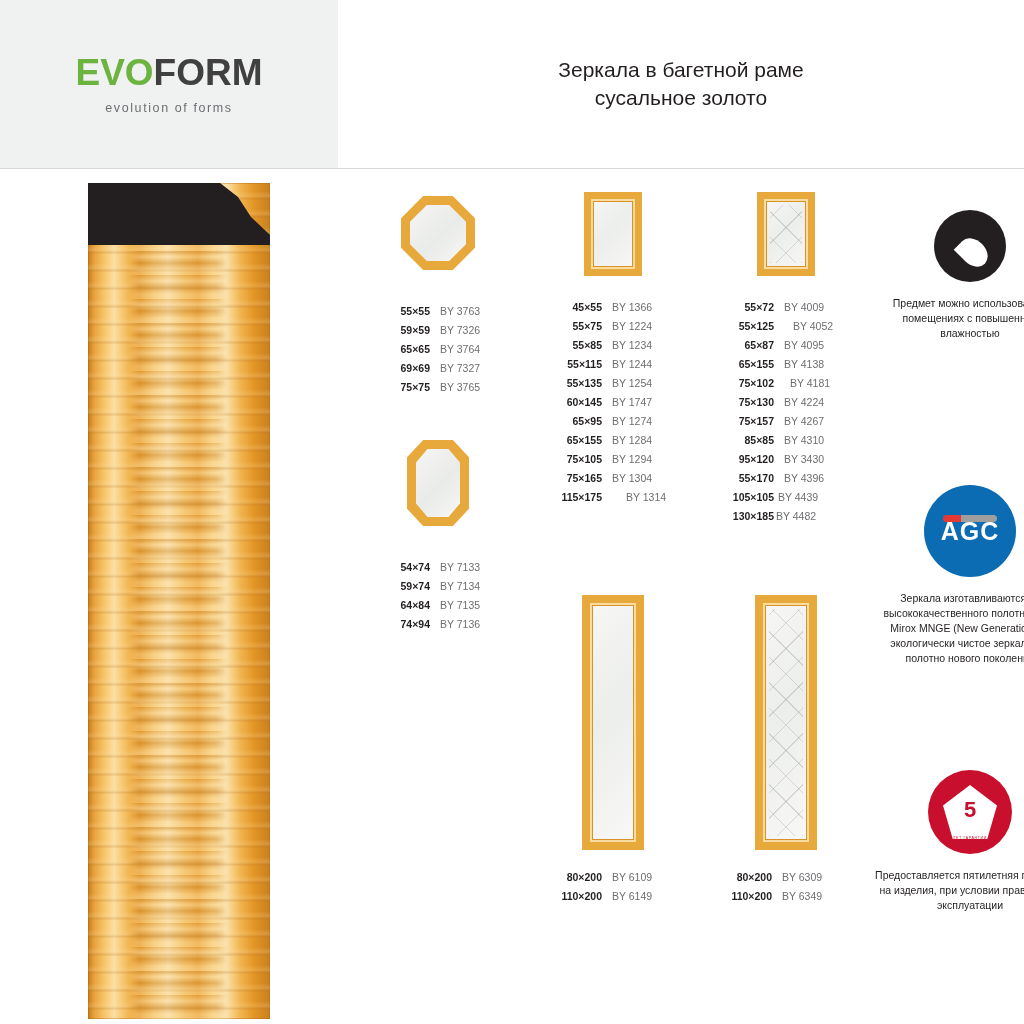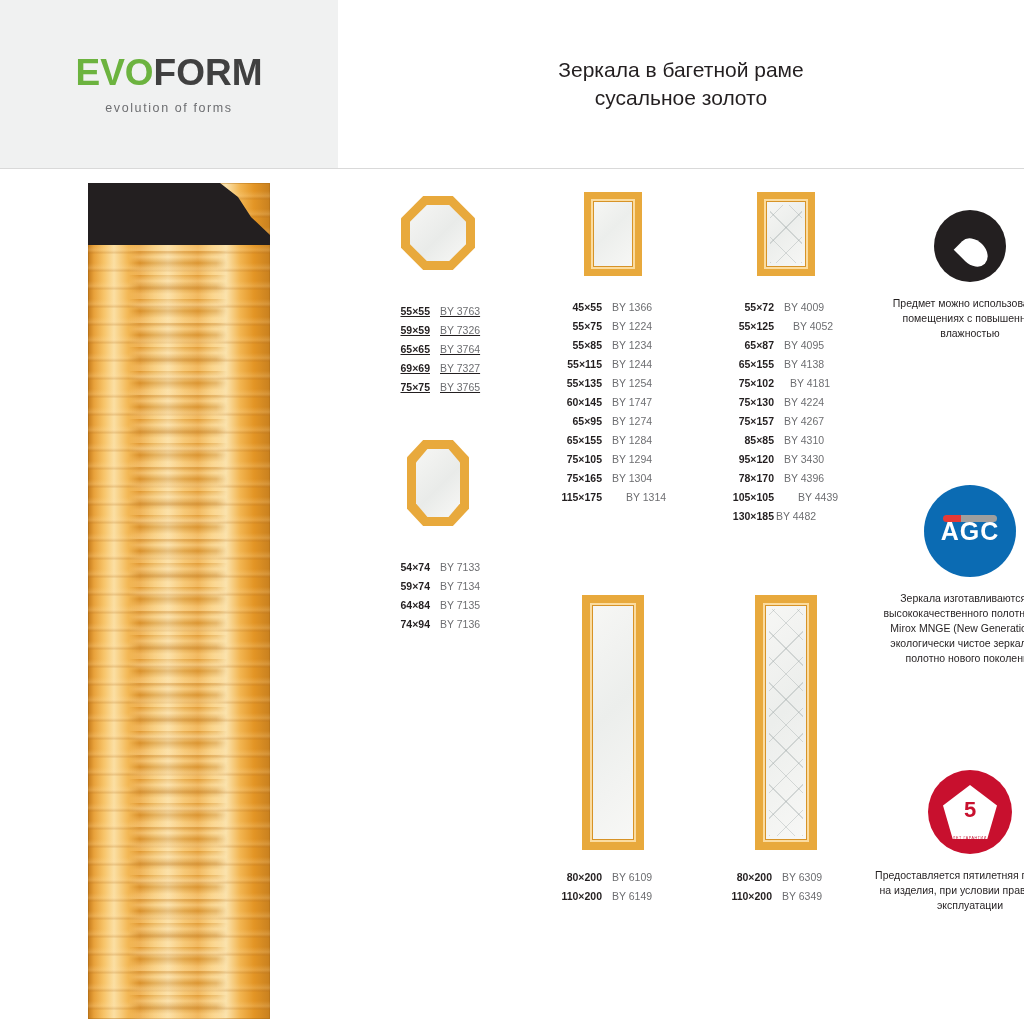--- a/index.html
+++ b/index.html
@@ -195,21 +195,21 @@
     </div>
   </div>
   <div class="head-rule"></div>
 
   <div class="moulding">
     <div class="grain"></div>
     <div class="carve"></div>
   </div>
   <div class="moulding-top"></div>
 
-  <div class="col" style="left:378px;top:196px;width:120px;text-decoration:underline;">
+  <div class="col" style="left:378px;top:196px;width:120px;">
     <div class="thumb" style="width:74px;height:74px;">
       <div class="oct" style="width:74px;height:74px;">
         <div class="glass"></div>
       </div>
     </div>
     <div class="size-list" style="margin-top:32px;">
       <div class="size-row">
           <span class="size-dim" style="width:52px">55×55</span>
           <span class="size-code" style="margin-left:10px">BY 3763</span>
         </div>
@@ -349,26 +349,26 @@
         </div>
       <div class="size-row">
           <span class="size-dim" style="width:56px">85×85</span>
           <span class="size-code" style="margin-left:10px">BY 4310</span>
         </div>
       <div class="size-row">
           <span class="size-dim" style="width:56px">95×120</span>
           <span class="size-code" style="margin-left:10px">BY 3430</span>
         </div>
       <div class="size-row">
-          <span class="size-dim" style="width:56px">78×170</span>
+          <span class="size-dim" style="width:56px">55×170</span>
           <span class="size-code" style="margin-left:10px">BY 4396</span>
         </div>
       <div class="size-row">
           <span class="size-dim" style="width:56px">105×105</span>
-          <span class="size-code" style="margin-left:24px">BY 4439</span>
+          <span class="size-code" style="margin-left:4px">BY 4439</span>
         </div>
       <div class="size-row">
           <span class="size-dim" style="width:56px">130×185</span>
           <span class="size-code" style="margin-left:2px">BY 4482</span>
         </div>
     </div>
   </div>
 
   <div class="col" style="left:548px;top:595px;width:130px;">
     <div class="thumb" style="width:62px;height:255px;">

